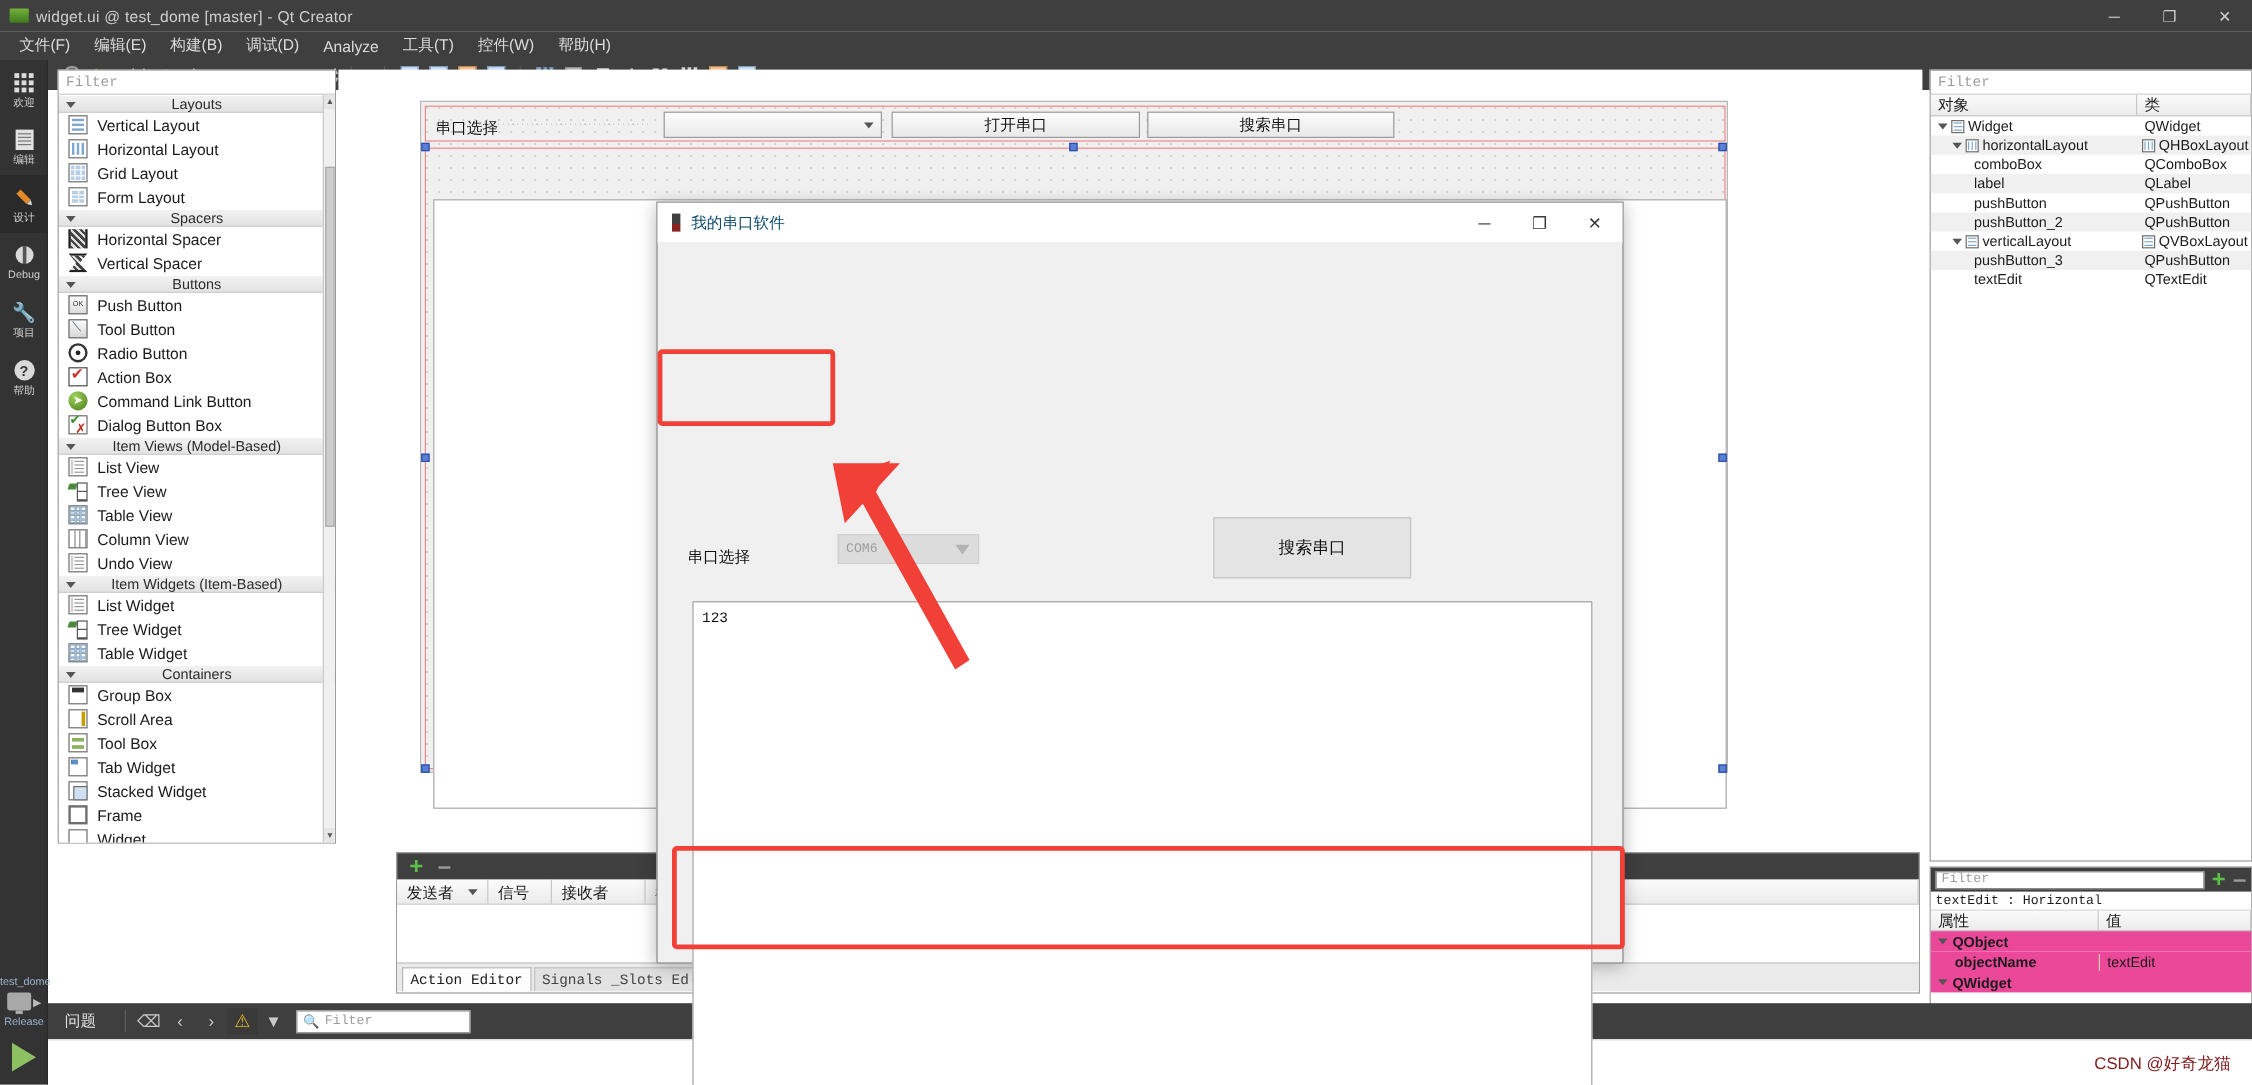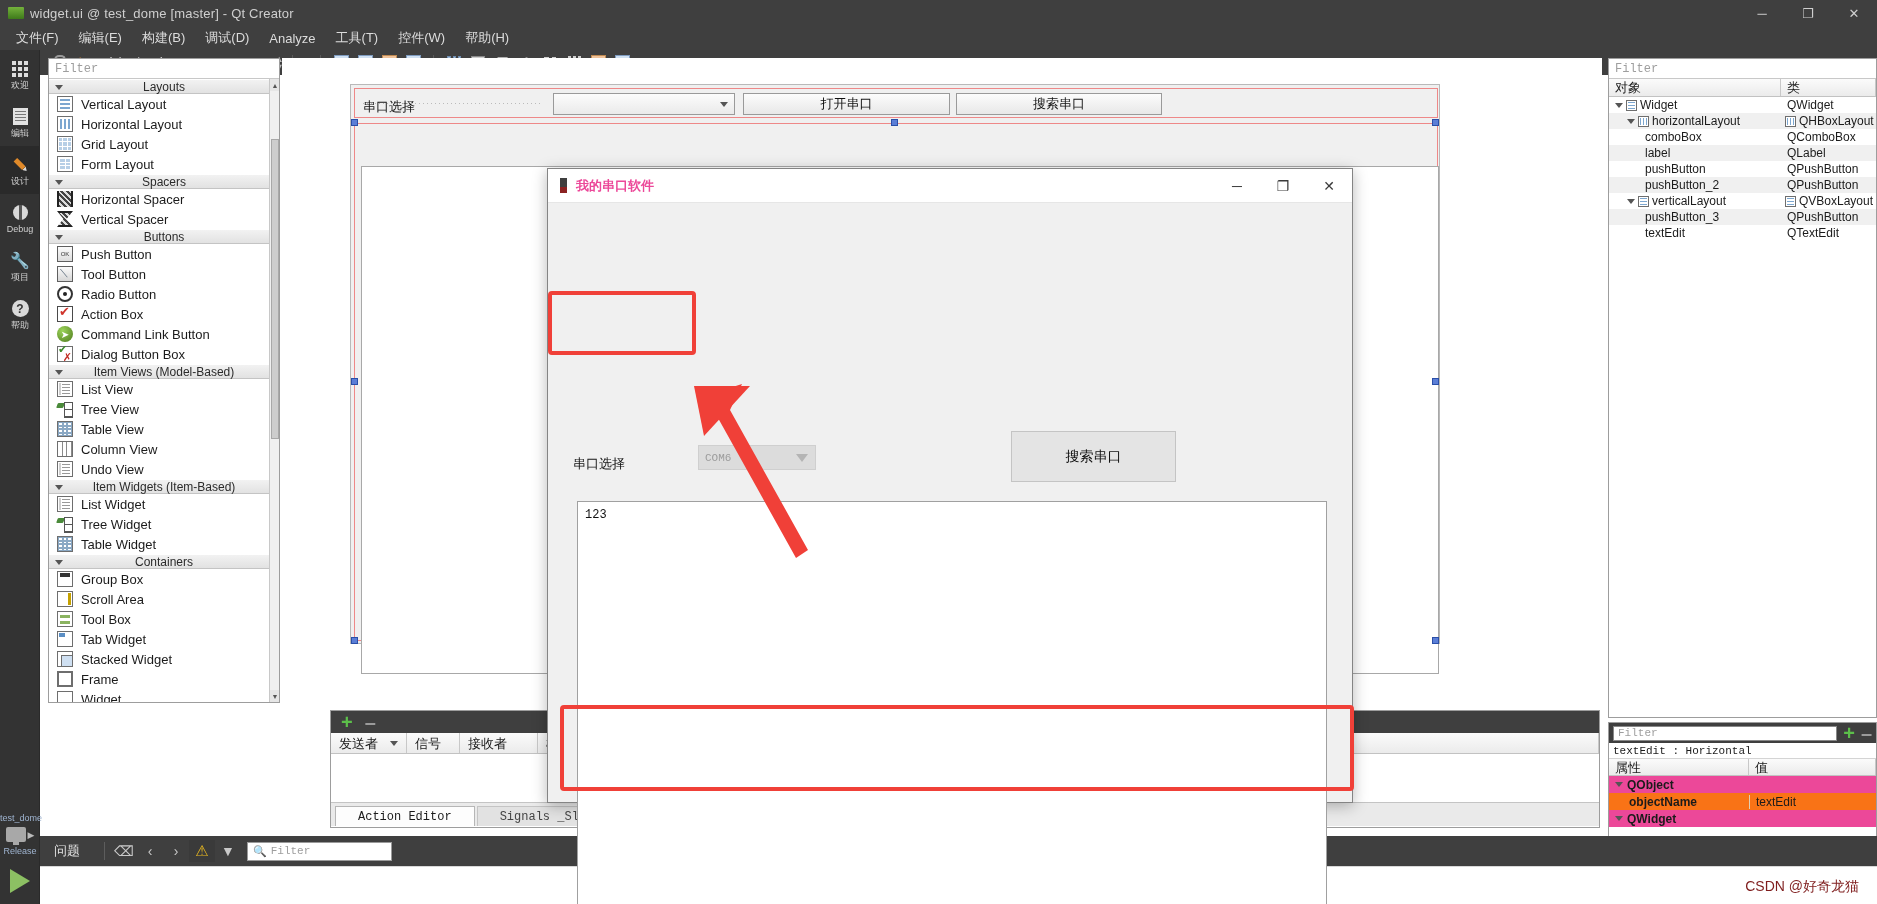--- a/index.html
+++ b/index.html
@@ -218,21 +218,21 @@
   .plus { color:#5cbf4a; font-size:20px; font-weight:bold; line-height:14px; }
   .minus { color:#9a9a9a; font-size:20px; font-weight:bold; line-height:10px; }
   .bd-head { height:21px; background:linear-gradient(180deg,#fbfbfb,#ebebeb);
     border-bottom:1px solid #c2c2c2; display:flex; font-size:13px; color:#1b1b1b; }
   .bd-head > div { border-right:1px solid #c8c8c8; padding:2px 0 0 8px; position:relative; }
   .bd-head .sortcaret { position:absolute; right:8px; top:8px; width:0; height:0;
     border-left:4px solid transparent; border-right:4px solid transparent; border-top:5px solid #555; }
   .bd-body { height:48px; background:#fff; }
   .bd-tabs { height:24px; background:#eaeaea; border-top:1px solid #c4c4c4; display:flex;
     align-items:flex-end; padding-left:4px; }
-  .bd-tab { height:20px; padding:0 22px; display:flex; align-items:center; font-size:12px;
+  .bd-tab { height:20px; padding:0 6px; display:flex; align-items:center; font-size:12px;
     font-family:"Liberation Mono", monospace; color:#1b1b1b; background:#fdfdfd;
     border:1px solid #b6b6b6; border-bottom:none; margin-right:2px; }
   .bd-tab.inactive { background:#e2e2e2; color:#444; border-color:#c4c4c4; }
 
   
   .objinspect { position:absolute; left:1608px; top:58px; width:269px; height:660px;
     background:#fff; border:1px solid #9d9d9d; }
   .oi-filter { height:20px; border-bottom:1px solid #c8c8c8; display:flex; align-items:center; padding-left:6px; }
   .oi-head { height:18px; background:linear-gradient(180deg,#fbfbfb,#ebebeb);
     border-bottom:1px solid #c2c2c2; display:flex; font-size:13px; color:#1b1b1b; }
@@ -256,21 +256,21 @@
   .pe-toolbar { height:20px; background:#3f3f3f; display:flex; align-items:center; padding:0 4px; gap:6px; }
   .pe-filter { flex:1; height:15px; background:#fff; border:1px solid #888; display:flex;
     align-items:center; padding-left:4px; }
   .pe-sub { height:16px; font-family:"Liberation Mono", monospace; font-size:11px; color:#1b1b1b;
     padding-left:4px; border-bottom:1px solid #d4d4d4; display:flex; align-items:center; }
   .pe-head { height:17px; background:linear-gradient(180deg,#fbfbfb,#ebebeb);
     border-bottom:1px solid #c2c2c2; display:flex; font-size:13px; color:#1b1b1b; }
   .pe-head > div { padding-left:6px; border-right:1px solid #c8c8c8; }
   .pe-grouprow { height:17px; background:#ec4899; display:flex; align-items:center; gap:4px;
     padding-left:6px; font-size:12px; font-weight:bold; color:#1b1b1b; }
-  .pe-row { height:17px; display:flex; font-size:12px; align-items:center; background:#f97316; }
+  .pe-row { height:17px; display:flex; font-size:12px; align-items:center; background:#ec4899; }
   .pe-k { width:140px; padding-left:20px; font-weight:bold; color:#1b1b1b; }
   .pe-v { flex:1; padding-left:6px; border-left:1px solid #e0cfb4; color:#1b1b1b; }
 
   
   .issuebar { position:absolute; left:40px; top:836px; width:1837px; height:30px;
     background:#3f3f3f; display:flex; align-items:center; }
   .ib-label { color:#e2e2e2; font-size:13px; padding:0 18px 0 14px; }
   .ib-sep { width:1px; height:18px; background:#5d5d5d; margin:0 6px; }
   .ib-ico { width:26px; height:22px; display:flex; align-items:center; justify-content:center;
     color:#c9c9c9; font-size:14px; }
@@ -284,21 +284,21 @@
   .watermark { position:absolute; right:18px; top:878px; color:#7f1d1d; font-size:14px; }
 
   
   .dialog { position:absolute; left:547px; top:168px; width:806px; height:635px;
     background:#f0f0f0; border:1px solid #848484;
     box-shadow:0 3px 14px rgba(0,0,0,.28); }
   .dlg-title { height:34px; background:#ffffff; display:flex; align-items:center;
     border-bottom:1px solid #e6e6e6; }
   .dlg-ico { width:7px; height:15px; margin-left:12px; margin-right:9px;
     background:linear-gradient(180deg,#3f3f3f 0 60%, #8b2222 60% 100%); }
-  .dlg-name { font-size:13px; color:#ec4899;font-weight:bold; }
+  .dlg-name { font-size:13px; color:#0c4a6e; }
   .dlg-ctrls { margin-left:auto; display:flex; }
   .dlg-btn { width:46px; height:34px; display:flex; align-items:center; justify-content:center;
     color:#3a3a3a; font-size:14px; }
   .dlg-body { position:relative; height:600px; }
 
   .dlg-label { position:absolute; left:25px; top:252px; font-size:13px; color:#111; }
   .dlg-combo { position:absolute; left:150px; top:242px; width:118px; height:25px;
     background:#dcdcdc; border:1px solid #cfcfcf; display:flex; align-items:center; }
   .dlg-combo .val { font-family:"Liberation Mono", monospace; font-size:11px; color:#9d9d9d;
     padding-left:6px; }

